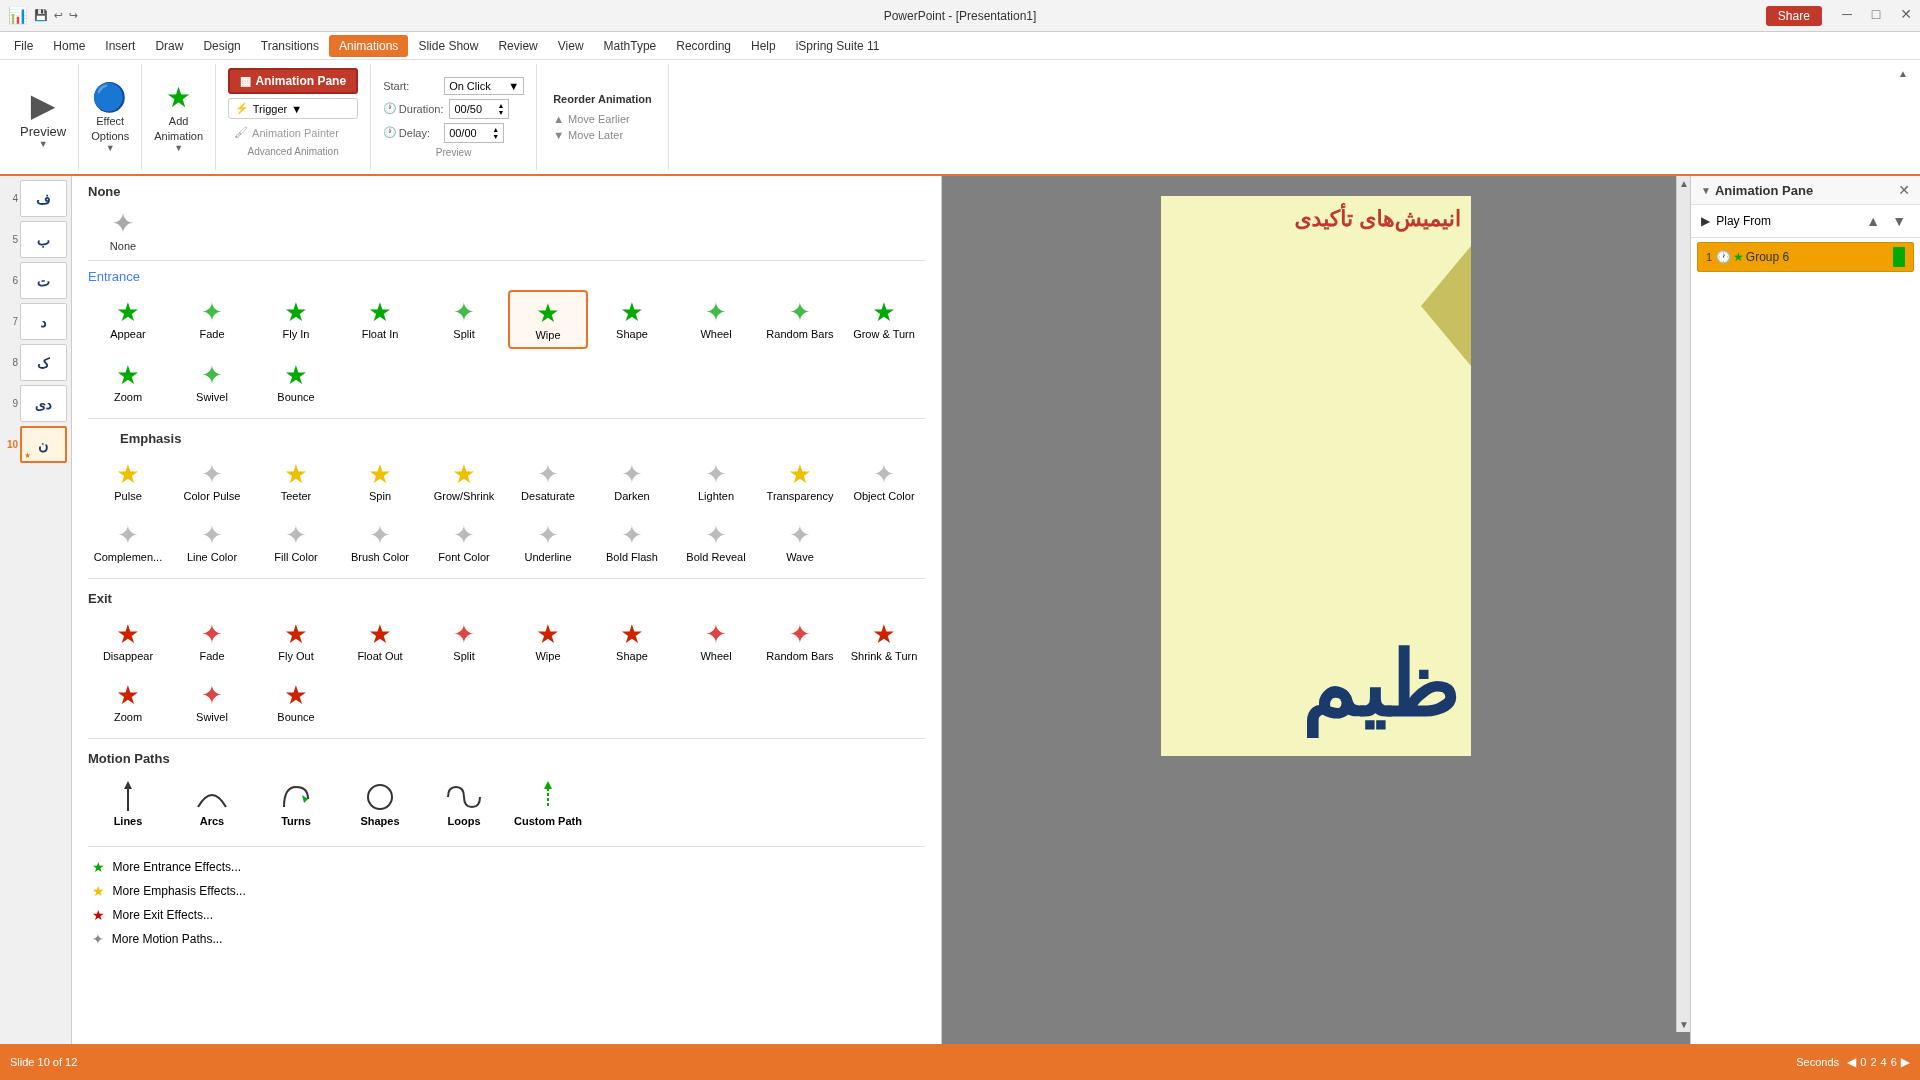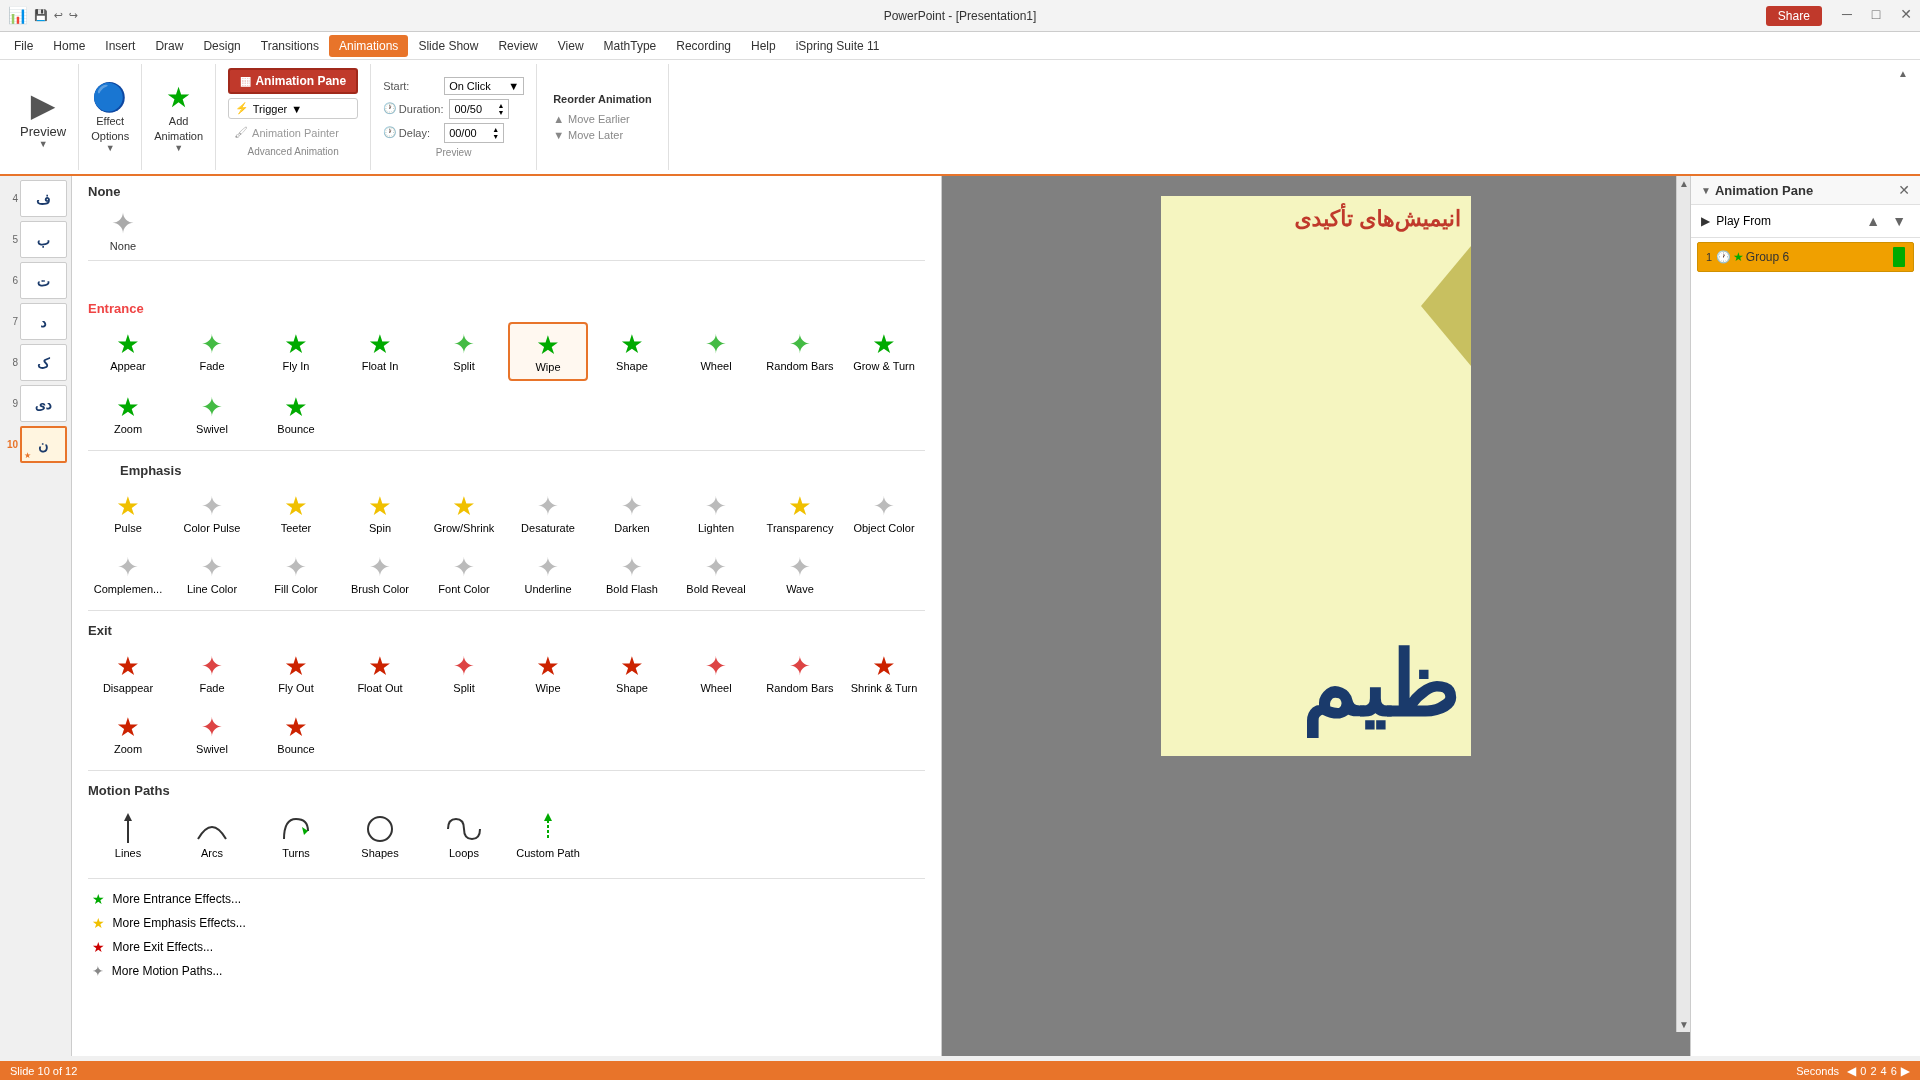--- a/index.html
+++ b/index.html
@@ -209,21 +209,21 @@
           <span style="font-size:28px; color:#aaa;">✦</span>
           <span style="font-size:11px; color:#333;">None</span>
         </div>
       </div>
     </div>
 
 
     <div style="height:1px; background:#e0e0e0; margin:0 16px;"></div>
 
     <div style="padding:8px 16px 4px;">
-      <div style="font-weight:bold; font-size:13px; color:#ef4444; margin-bottom:6px;margin-top:32px;">Entrance</div>
+      <div style="font-weight:normal; font-size:13px; color:#3b82f6; margin-bottom:6px;">Entrance</div>
       <div style="display:flex; flex-wrap:wrap; gap:4px;">
         <div class="picker-item">
             <span style="font-size:26px; color:#00aa00;">★</span>
             <span style="font-size:11px;">Appear</span>
           </div>
         <div class="picker-item">
             <span style="font-size:26px; color:#44bb44;">✦</span>
             <span style="font-size:11px;">Fade</span>
           </div>
         <div class="picker-item">
@@ -414,21 +414,21 @@
             <span style="font-size:26px; color:#cc2200;">★</span>
             <span style="font-size:11px;">Bounce</span>
           </div>
       </div>
     </div>
 
     <div style="height:1px; background:#e0e0e0; margin:4px 16px;"></div>
 
     <div style="padding:8px 16px 4px;">
       <div style="font-weight:bold; font-size:13px; color:#333; margin-bottom:6px;">Motion Paths</div>
-      <div style="display:flex; flex-wrap:wrap; gap:4px;">
+      <div style="display:flex; flex-wrap:wrap; gap:4px;font-weight:bold;">
 
         <div class="picker-item">
           <svg width="36" height="36">
             <line x1="18" y1="4" x2="18" y2="32" stroke="#333" stroke-width="2"></line>
             <polygon points="18,2 14,10 22,10" fill="#333"></polygon>
           </svg>
           <span style="font-size:11px;">Lines</span>
         </div>
 
         <div class="picker-item">
@@ -538,21 +538,21 @@
       <span style="font-size:12px; color:#00aa00; margin-right:2px;">★</span>
       <span style="font-size:12px; color:#333; flex:1;">Group 6</span>
       <span style="width:12px; height:20px; background:#00aa00; border-radius:1px; display:inline-block;"></span>
     </div>
 
     <div style="flex:1;"></div>
   </div>
 
 </div>
 
-<div style="display:flex; align-items:center; justify-content:space-between; background:#e8742a; color:#fff; padding:2px 10px; font-size:11px; height:19px; position:fixed; bottom:0; width:1920px;">
+<div style="display:flex; align-items:center; justify-content:space-between; background:#e8742a; color:#fff; padding:2px 10px; font-size:11px; height:36px; position:fixed; bottom:0; width:1920px;">
   <span>Slide 10 of 12</span>
   <div style="display:flex; align-items:center; gap:8px;">
     <span>Seconds</span>
     <div style="display:flex; align-items:center; gap:4px;">
       <span style="cursor:pointer; font-size:12px;">◀</span>
       <span>0</span>
       <span>2</span>
       <span>4</span>
       <span>6</span>
       <span style="cursor:pointer; font-size:12px;">▶</span>

